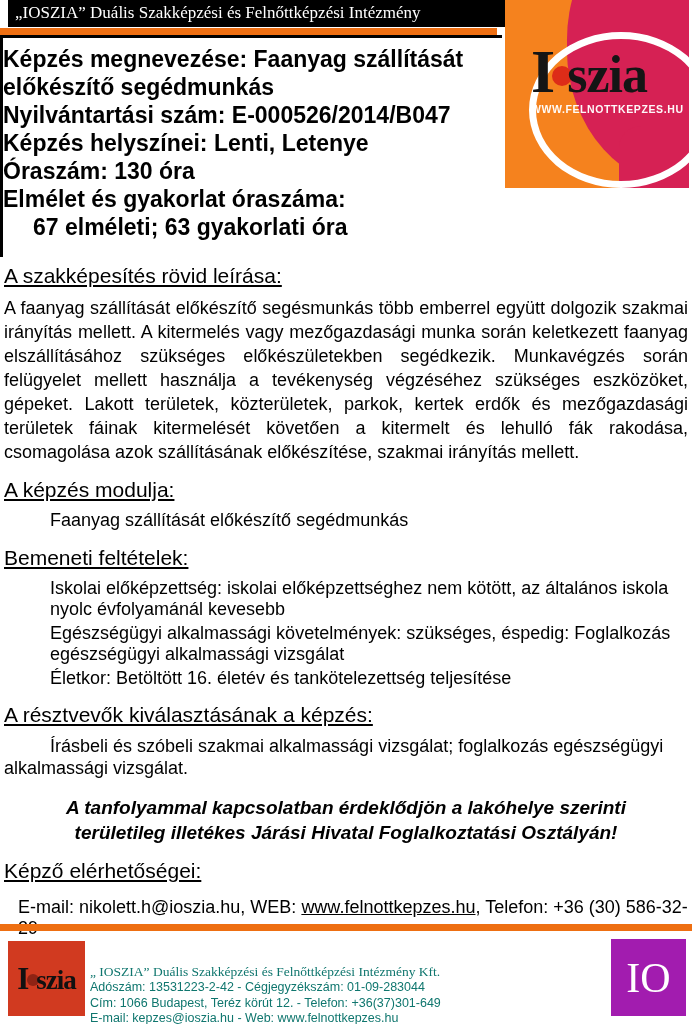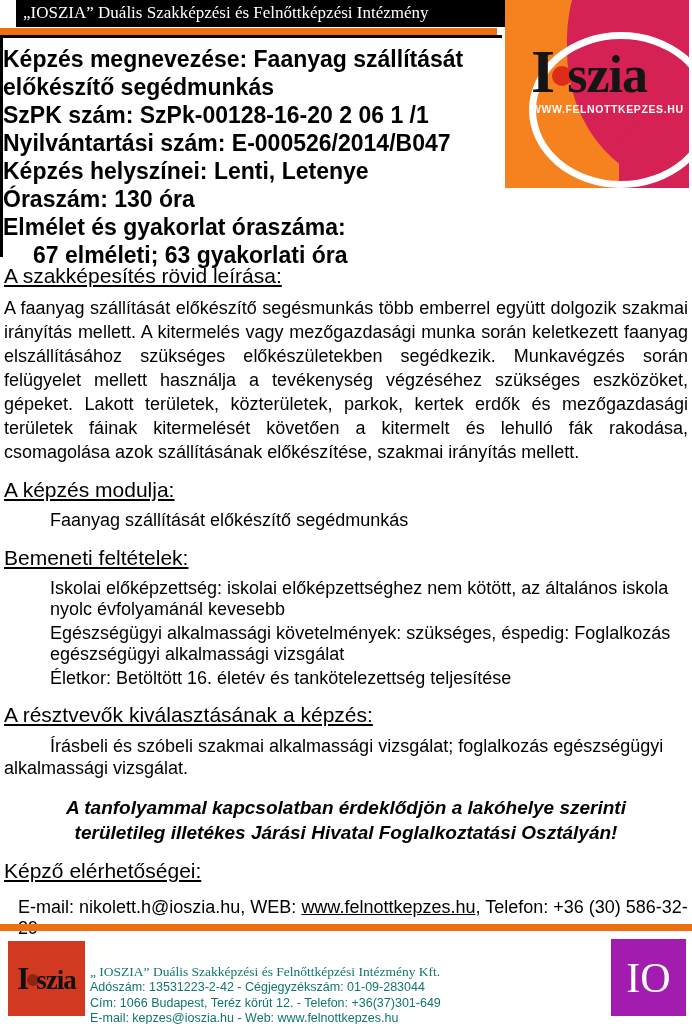--- a/index.html
+++ b/index.html
@@ -1,20 +1,20 @@
 <!DOCTYPE html>
 <html><head>
 <meta charset="utf-8">
 <style>
   html,body{margin:0;padding:0;background:#fff;}
   .page{position:relative;width:692px;height:1024px;background:#fff;overflow:hidden;
         font-family:"Liberation Sans",sans-serif;color:#000;}
 
   
-  .topbar{position:absolute;left:16px;top:0;width:505px;height:27px;background:#000;
+  .topbar{position:absolute;left:8px;top:0;width:505px;height:27px;background:#000;
           color:#fff;font-family:"Liberation Serif",serif;font-size:17px;line-height:26px;
           padding-left:7px;box-sizing:border-box;white-space:nowrap;}
   .top-rule{position:absolute;left:0;top:28px;width:497px;height:7px;background:#ee6f12;}
 
   
   .logo{position:absolute;left:505px;top:0;width:184px;height:188px;background:#f5821e;overflow:hidden;}
   .logo-blob{position:absolute;left:62px;top:-100px;width:260px;height:290px;background:#d62154;border-radius:48%;}
   .logo-corner{position:absolute;right:-26px;bottom:-34px;width:96px;height:96px;background:#d62154;border-radius:22px;}
   .logo-ring{position:absolute;left:24px;top:32px;width:170px;height:142px;border:7px solid #fff;border-radius:50%;}
   .logo-text{position:absolute;left:26px;top:40px;font-family:"Liberation Serif",serif;
@@ -77,21 +77,20 @@
     <div class="logo-ring"></div>
     <div class="logo-text">
       <span class="li">I</span><span class="ldot"></span><span class="lszia">szia</span>
       <div class="logo-url">WWW.FELNOTTKEPZES.HU</div>
     </div>
   </div>
 
   <div class="title-box">
     <div class="tl">Képzés megnevezése: Faanyag szállítását</div>
     <div class="tl">előkészítő segédmunkás</div>
-    <div class="tl">SzPK szám: SzPk-00128-16-20 2 06 1 /1</div>
     <div class="tl">Nyilvántartási szám: E-000526/2014/B047</div>
     <div class="tl">Képzés helyszínei: Lenti, Letenye</div>
     <div class="tl">Óraszám: 130 óra</div>
     <div class="tl">Elmélet és gyakorlat óraszáma:</div>
     <div class="tl tl-indent">67 elméleti; 63 gyakorlati óra</div>
   </div>
 
   <div class="content">
     <h2 class="sh first">A szakképesítés rövid leírása:</h2>
     <p class="body-just">A faanyag szállítását előkészítő segésmunkás több emberrel együtt dolgozik szakmai irányítás mellett. A kitermelés vagy mezőgazdasági munka során keletkezett faanyag elszállításához szükséges előkészületekben segédkezik. Munkavégzés során felügyelet mellett használja a tevékenység végzéséhez szükséges eszközöket, gépeket. Lakott területek, közterületek, parkok, kertek erdők és mezőgazdasági területek fáinak kitermelését követően a kitermelt és lehulló fák rakodása, csomagolása azok szállításának előkészítése, szakmai irányítás mellett.</p>

